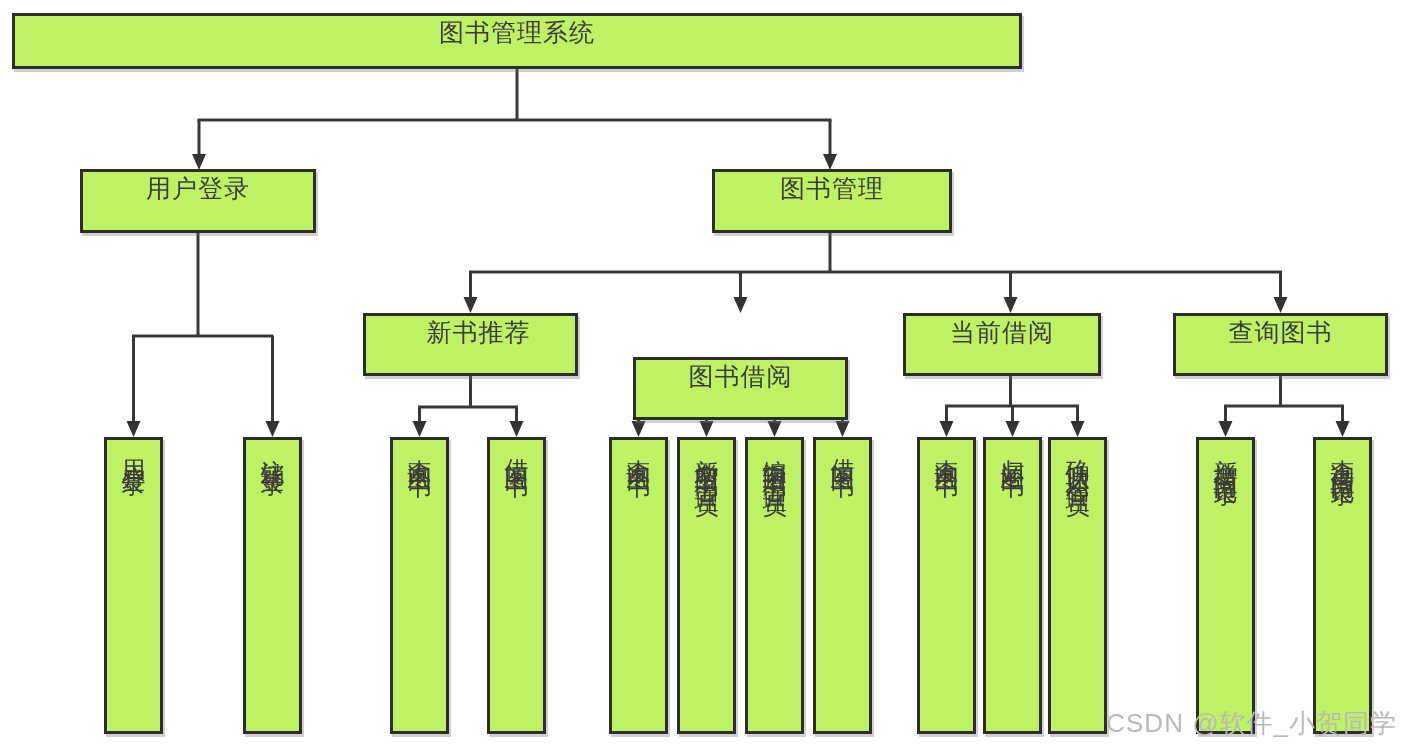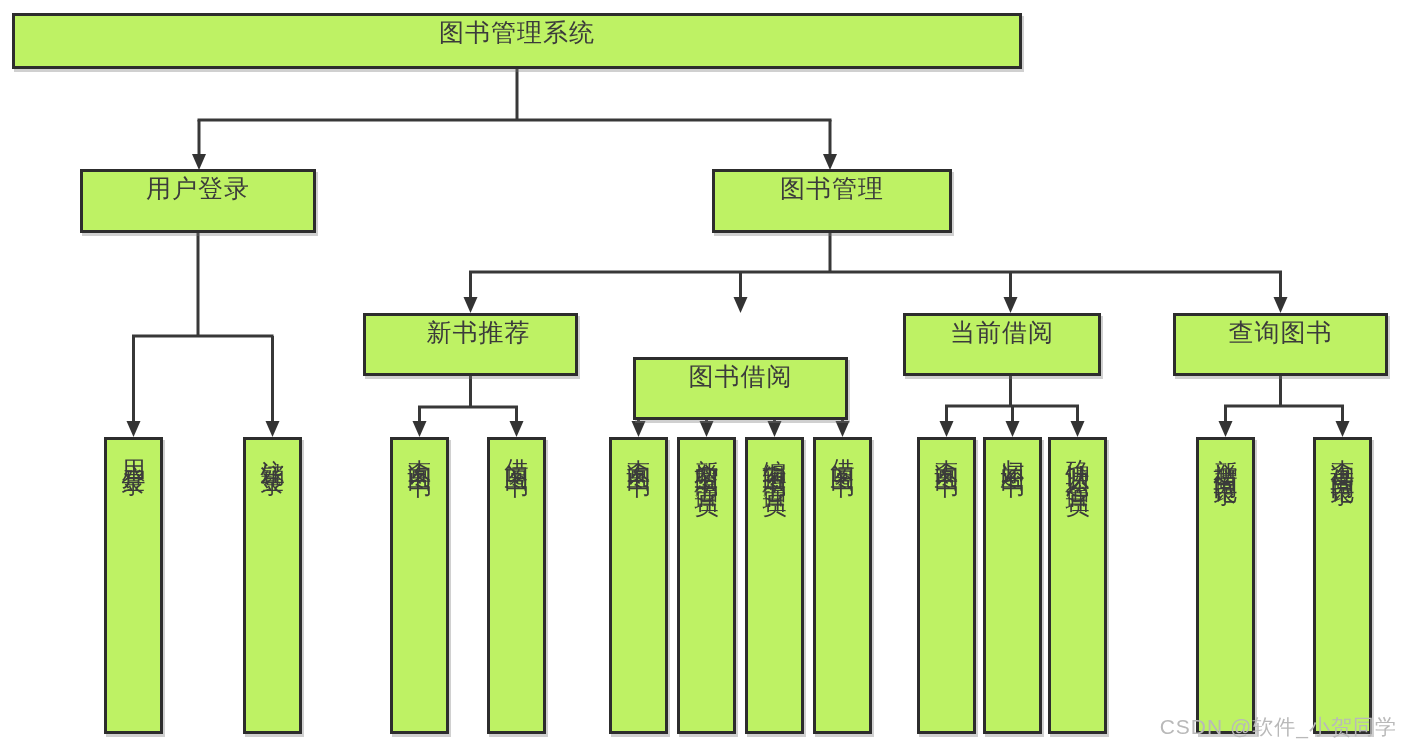--- a/index.html
+++ b/index.html
@@ -72,21 +72,21 @@
   .n-borrow-2      { left: 813px; }
   .n-query-3       { left: 917px; }
   .n-return-book   { left: 983px; }
   .n-confirm-ret   { left: 1048px; }
   .n-add-record    { left: 1196px; }
   .n-query-record  { left: 1313px; }
   .watermark {
     position: absolute;
     right: 8px;
     bottom: 6px;
-    font-size: 21px;
+    font-size: 26px;
     color: #b9b9b9;
     letter-spacing: 1px;
     z-index: 5;
     white-space: nowrap;
   }
 </style>
 </head>
 <body>
 
 <div class="stage">

